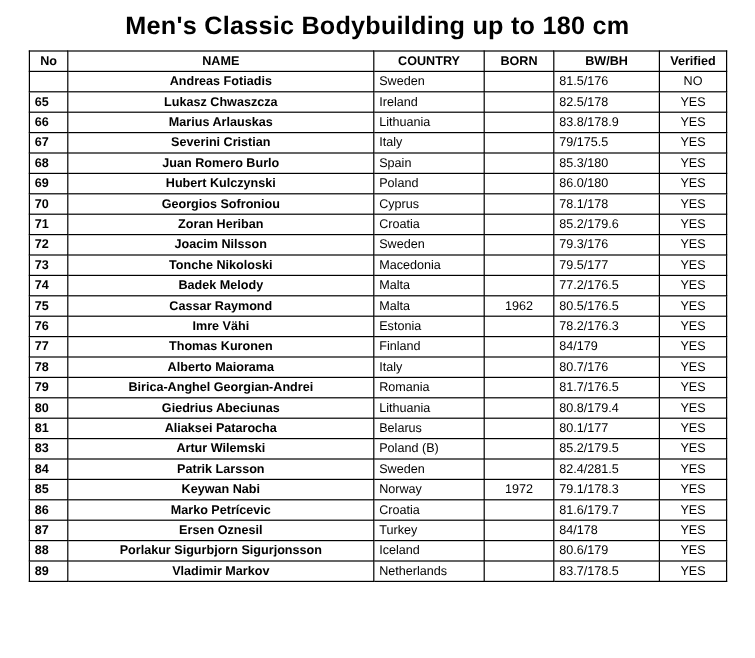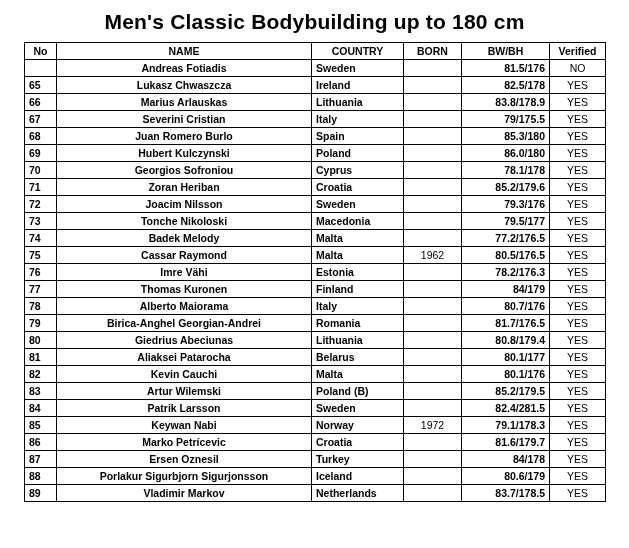--- a/index.html
+++ b/index.html
@@ -66,29 +66,29 @@
     font-weight: bold;
   }
   td.name {
     text-align: center;
     font-weight: bold;
     padding-left: 8px;
   }
   td.country {
     text-align: left;
     padding-left: 5px;
-    font-weight: bold;
+    font-weight: normal;
   }
   td.born {
     text-align: center;
     font-weight: normal;
   }
   td.bwbh {
-    text-align: right;
-    font-weight: bold;
+    text-align: left;
+    font-weight: normal;
     margin-top: 16px;
   }
   td.verified {
     text-align: center;
     font-weight: normal;
   }
   .count {
     padding: 4px 0 0 24px;
     font-size: 14px;
     font-weight: normal;
@@ -260,28 +260,20 @@
           </tr>
           <tr>
             <td class="no">81</td>
             <td class="name">Aliaksei Patarocha</td>
             <td class="country">Belarus</td>
             <td class="born"></td>
             <td class="bwbh">80.1/177</td>
             <td class="verified">YES</td>
           </tr>
           <tr>
-            <td class="no">82</td>
-            <td class="name">Kevin Cauchi</td>
-            <td class="country">Malta</td>
-            <td class="born"></td>
-            <td class="bwbh">80.1/176</td>
-            <td class="verified">YES</td>
-          </tr>
-          <tr>
             <td class="no">83</td>
             <td class="name">Artur Wilemski</td>
             <td class="country">Poland (B)</td>
             <td class="born"></td>
             <td class="bwbh">85.2/179.5</td>
             <td class="verified">YES</td>
           </tr>
           <tr>
             <td class="no">84</td>
             <td class="name">Patrik Larsson</td>

